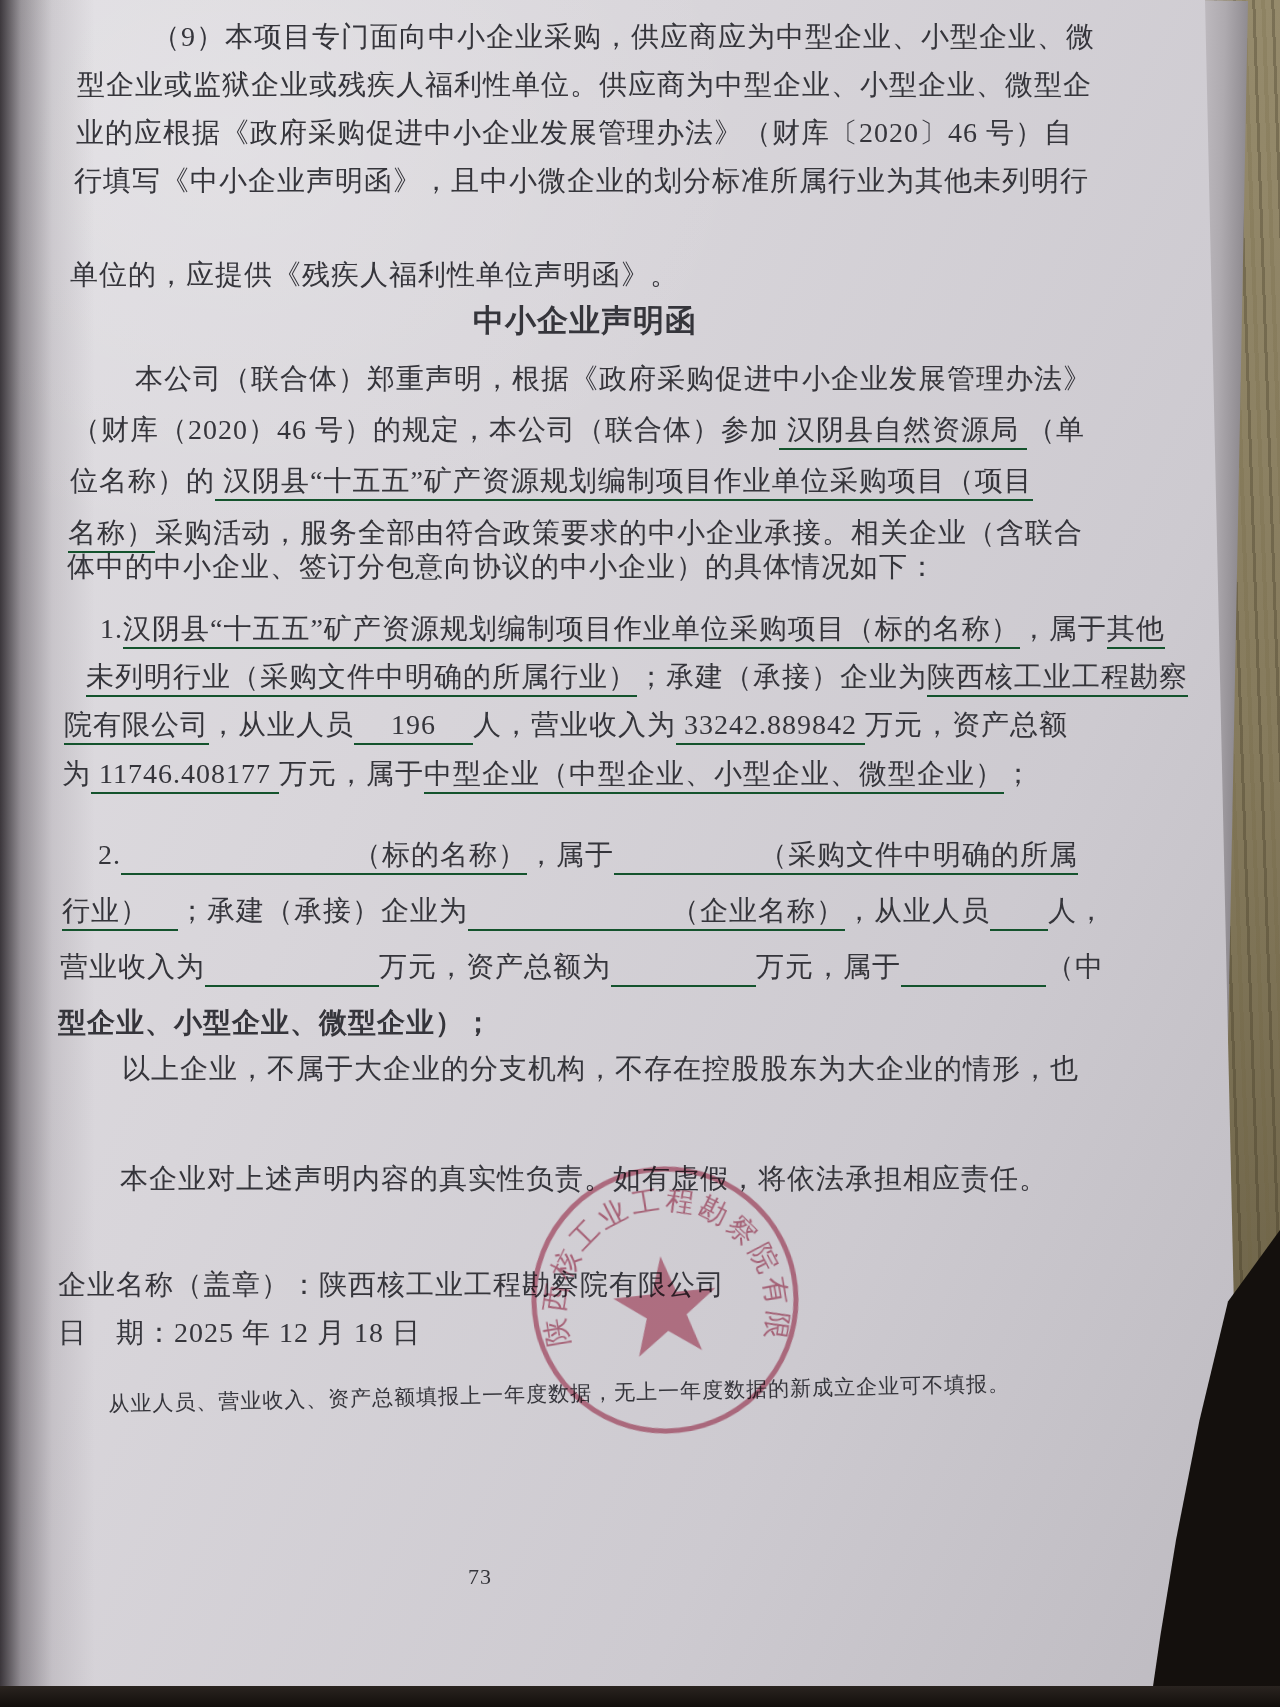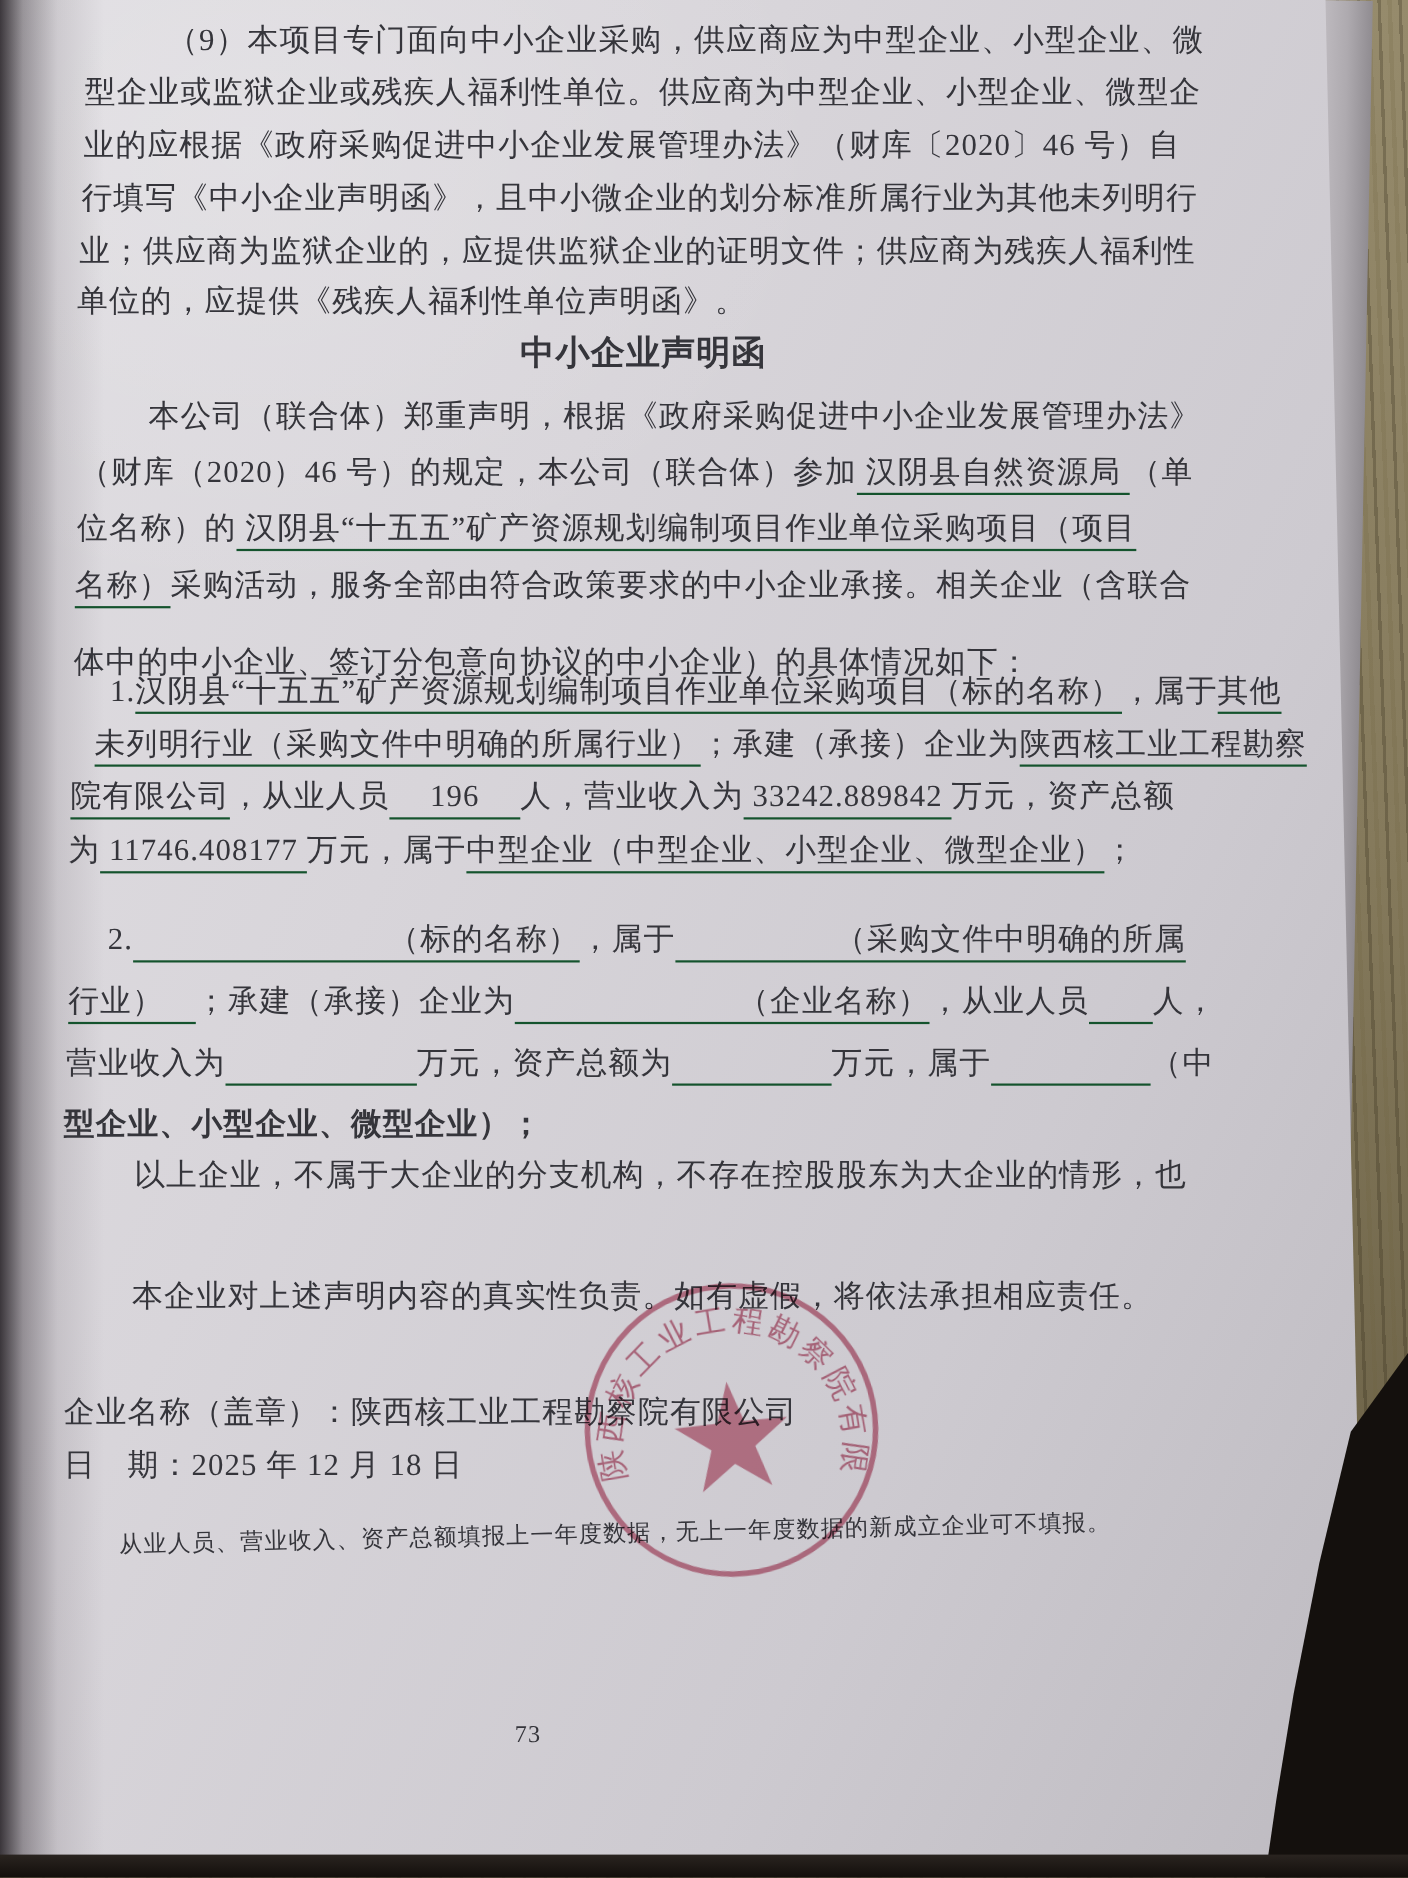--- a/index.html
+++ b/index.html
@@ -45,28 +45,27 @@
 <div class="layer paper"></div>
 <div class="layer left-shadow"></div>
 <div class="layer dark-corner"></div>
 <div class="layer dark-bottom"></div>
 
 <div class="layer" style="inset:0" id="text-layer">
     <div class="tline" style="left: 140px; top: 20px; margin-left: 12px;"><span class="seg">（9）本项目专门面向中小企业采购，供应商应为中型企业、小型企业、微</span></div>
     <div class="tline" style="left: 77px; top: 68px;"><span class="seg">型企业或监狱企业或残疾人福利性单位。供应商为中型企业、小型企业、微型企</span></div>
     <div class="tline" style="left: 76px; top: 116px;"><span class="seg">业的应根据《政府采购促进中小企业发展管理办法》（财库〔2020〕46 号）自</span></div>
     <div class="tline" style="left: 74px; top: 164px;"><span class="seg">行填写《中小企业声明函》，且中小微企业的划分标准所属行业为其他未列明行</span></div>
-    <div class="tline" style="left: 72px; top: 212px;"><span class="seg">业；供应商为监狱企业的，应提供监狱企业的证明文件；供应商为残疾人福利性</span></div>
     <div class="tline" style="left: 70px; top: 258px; text-align: right;"><span class="seg">单位的，应提供《残疾人福利性单位声明函》。</span></div>
     <div class="tline bold" style="left: 20px; top: 302px; width: 1130px; text-align: center; font-size: 31px;"><span class="seg">中小企业声明函</span></div>
     <div class="tline" style="left: 135px; top: 362px;"><span class="seg">本公司（联合体）郑重声明，根据《政府采购促进中小企业发展管理办法》</span></div>
     <div class="tline" style="left: 72px; top: 413px;"><span class="seg">（财库（2020）46 号）的规定，本公司（联合体）参加</span><span class="seg u"> 汉阴县自然资源局 </span><span class="seg">（单</span></div>
     <div class="tline" style="left: 70px; top: 464px;"><span class="seg">位名称）的</span><span class="seg u"> 汉阴县“十五五”矿产资源规划编制项目作业单位采购项目（项目</span></div>
     <div class="tline" style="left: 68px; top: 516px;"><span class="seg u">名称）</span><span class="seg">采购活动，服务全部由符合政策要求的中小企业承接。相关企业（含联合</span></div>
-    <div class="tline" style="left: 67px; top: 586px;"><span class="seg">体中的中小企业、签订分包意向协议的中小企业）的具体情况如下：</span></div>
+    <div class="tline" style="left: 67px; top: 550px;"><span class="seg">体中的中小企业、签订分包意向协议的中小企业）的具体情况如下：</span></div>
     <div class="tline" style="left: 100px; top: 612px;"><span class="seg">1.</span><span class="seg u">汉阴县“十五五”矿产资源规划编制项目作业单位采购项目（标的名称）</span><span class="seg">，属于</span><span class="seg u">其他</span></div>
     <div class="tline" style="left: 66px; top: 660px; margin-left: 20px;"><span class="seg u">未列明行业（采购文件中明确的所属行业）</span><span class="seg">；承建（承接）企业为</span><span class="seg u">陕西核工业工程勘察</span></div>
     <div class="tline" style="left: 64px; top: 708px;"><span class="seg u">院有限公司</span><span class="seg">，从业人员</span><span class="seg u">　 196 　</span><span class="seg">人，营业收入为</span><span class="seg u"> 33242.889842 </span><span class="seg">万元，资产总额</span></div>
     <div class="tline" style="left: 62px; top: 757px;"><span class="seg">为</span><span class="seg u"> 11746.408177 </span><span class="seg">万元，属于</span><span class="seg u">中型企业（中型企业、小型企业、微型企业）</span><span class="seg">；</span></div>
     <div class="tline" style="left: 98px; top: 838px;"><span class="seg">2.</span><span class="seg u">　　　　　　　　（标的名称）</span><span class="seg">，属于</span><span class="seg u">　　　　　（采购文件中明确的所属</span></div>
     <div class="tline" style="left: 62px; top: 894px;"><span class="seg u">行业）　</span><span class="seg">；承建（承接）企业为</span><span class="seg u">　　　　　　　（企业名称）</span><span class="seg">，从业人员</span><span class="seg u">　　</span><span class="seg">人，</span></div>
     <div class="tline" style="left: 60px; top: 950px;"><span class="seg">营业收入为</span><span class="seg u">　　　　　　</span><span class="seg">万元，资产总额为</span><span class="seg u">　　　　　</span><span class="seg">万元，属于</span><span class="seg u">　　　　　</span><span class="seg">（中</span></div>
     <div class="tline" style="left: 58px; top: 1006px; font-weight: bold;"><span class="seg">型企业、小型企业、微型企业）；</span></div>
     <div class="tline" style="left: 122px; top: 1052px;"><span class="seg">以上企业，不属于大企业的分支机构，不存在控股股东为大企业的情形，也</span></div>
     <div class="tline" style="left: 120px; top: 1162px;"><span class="seg">本企业对上述声明内容的真实性负责。如有虚假，将依法承担相应责任。</span></div>

